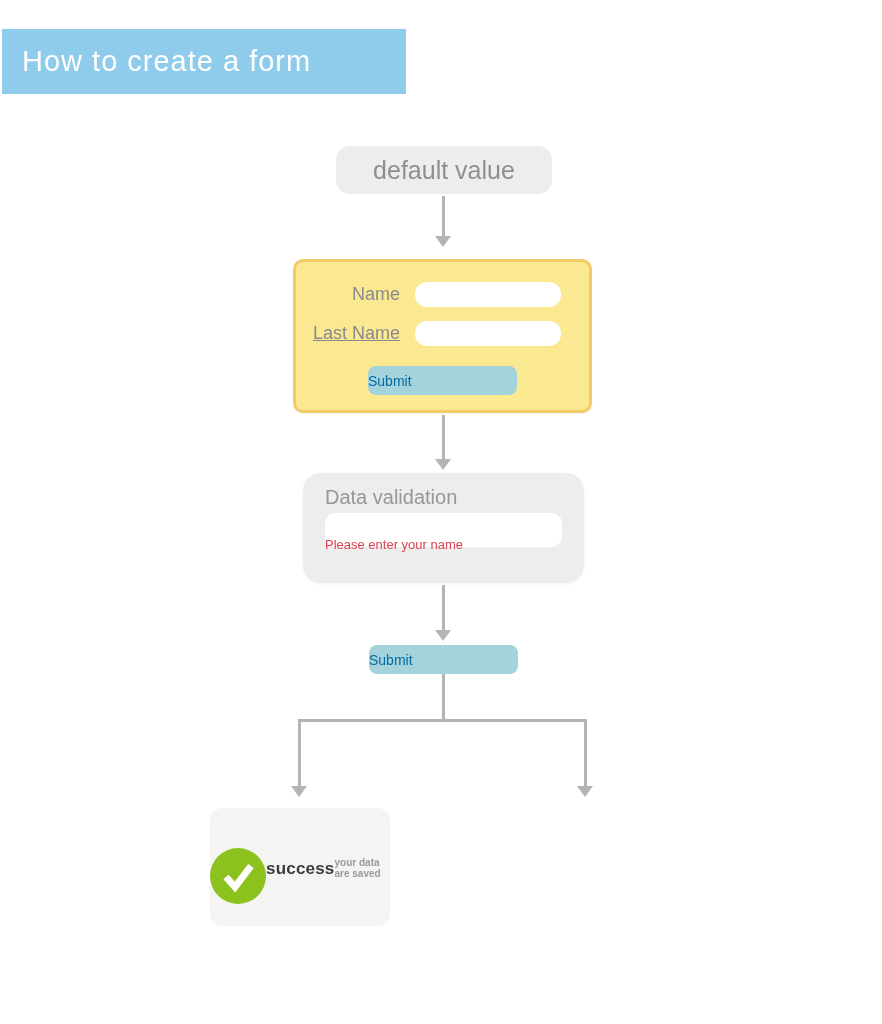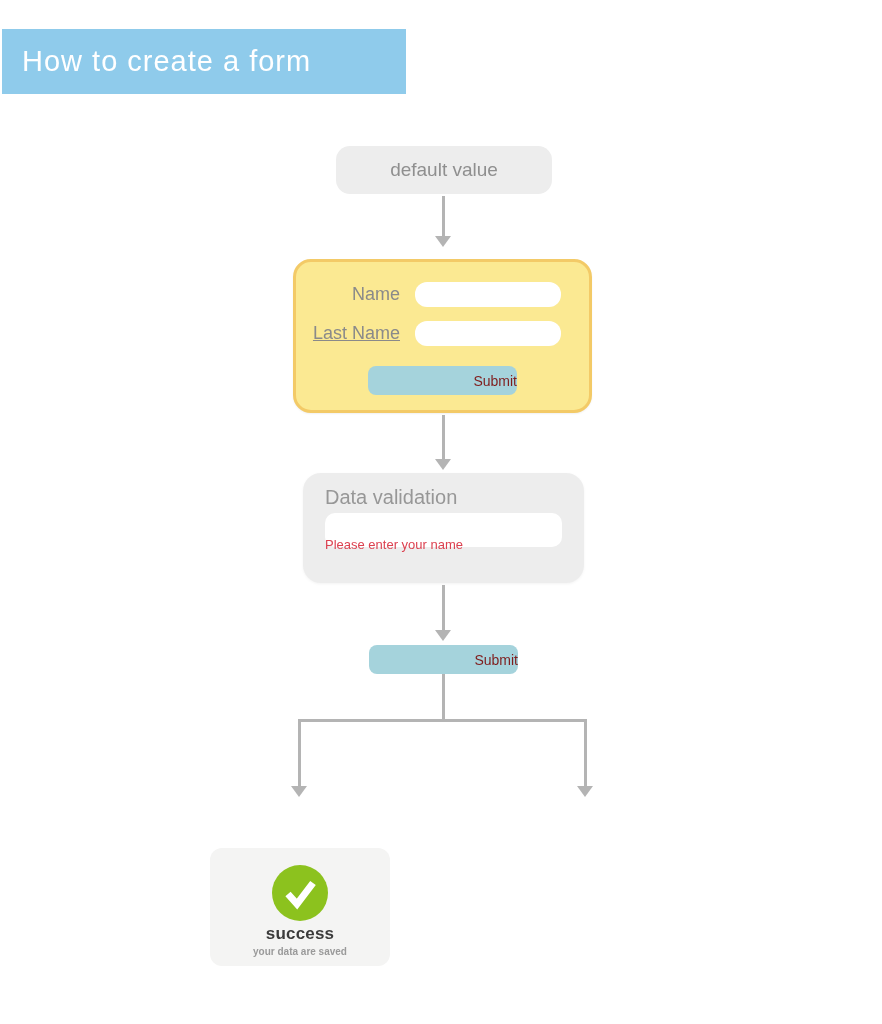--- a/index.html
+++ b/index.html
@@ -9,59 +9,59 @@
 
   
   .banner { position:absolute; left:2px; top:29px; width:404px; height:65px;
             background:var(--banner_blue); display:flex; align-items:center; }
   .banner-title { color:#fff; font-size:29px; letter-spacing:1px; padding-left:20px; font-weight:400; }
 
   
   .node-default { position:absolute; left:336px; top:146px; width:216px; height:48px;
                   background:var(--box_gray); border-radius:14px; display:flex;
                   align-items:center; justify-content:center;
-                  color:var(--text_gray); font-size:19px; }
+                  color:var(--text_gray); font-size:25px; }
 
   
   .vline { position:absolute; width:3px; background:var(--arrow_gray); }
   .hline { position:absolute; height:3px; background:var(--arrow_gray); }
   .arrowhead { position:absolute; width:0; height:0;
                border-left:8px solid transparent; border-right:8px solid transparent;
                border-top:11px solid var(--arrow_gray); }
 
   
   .form-card { position:absolute; left:293px; top:259px; width:299px; height:154px;
                background:var(--yellow_fill); border:3px solid var(--yellow_border);
-               border-radius:18px; box-shadow:0 1px 2px rgba(0,0,0,0.06); }
+               border-radius:10px; box-shadow:0 1px 2px rgba(0,0,0,0.06); }
   .form-label { position:absolute; left:0; width:104px; height:25px; line-height:25px;
                 text-align:right; color:var(--label_gray); font-size:18px; }
   .form-input { position:absolute; left:119px; width:146px; height:25px;
                 background:#fff; border:none; border-radius:12px; outline:none;
                 font-size:14px; padding:0 10px; color:#555; }
-  .btn { background:var(--submit_teal); border-radius:8px; color:#7f1d1d; font-size:14px;
-         display:flex; align-items:center; justify-content:flex-end; cursor:pointer; border:none; }
+  .btn { background:var(--submit_teal); border-radius:8px; color:#0369a1; font-size:14px;
+         display:flex; align-items:center; justify-content:flex-start; cursor:pointer; border:none; }
   .form-submit { position:absolute; left:72px; top:104px; width:149px; height:29px; }
 
   
   .validation-card { position:absolute; left:303px; top:473px; width:281px; height:110px;
                      background:var(--box_gray); border-radius:18px; box-shadow:0 1px 3px rgba(0,0,0,0.05); }
   .validation-title { position:absolute; left:22px; top:13px; color:#979797; font-size:20px; }
   .validation-input { position:absolute; left:22px; top:40px; width:237px; height:34px;
                       background:#fff; border:none; border-radius:10px; outline:none;
                       font-size:14px; padding:0 10px; color:#555; }
   .validation-error { position:absolute; left:22px; top:64px; color:var(--error_red);
                       font-size:13px; font-weight:400; }
 
   
   .submit-2 { position:absolute; left:369px; top:645px; width:149px; height:29px; }
 
   
-  .outcome-card { position:absolute; top:848px; width:180px; height:118px;
+  .outcome-card { position:absolute; top:808px; width:180px; height:118px;
                   background:var(--card_gray); border-radius:12px;
-                  display:flex; flex-direction:column; align-items:center; }
+                  display:flex; flex-direction:row; align-items:center; }
   .outcome-success { left:210px; }
   .outcome-error   { left:493px; }
   .outcome-circle { width:56px; height:56px; border-radius:50%; margin-top:17px;
                     display:flex; align-items:center; justify-content:center; }
   .circle-green { background:var(--success_green); }
   .circle-pink  { background:var(--error_pink); }
   .outcome-label { margin-top:3px; font-size:17px; font-weight:700; color:#3b3b3b; letter-spacing:0.2px; }
   .outcome-caption { margin-top:2px; font-size:10px; color:var(--caption_gray);font-weight:bold; }
 </style>
 </head>

